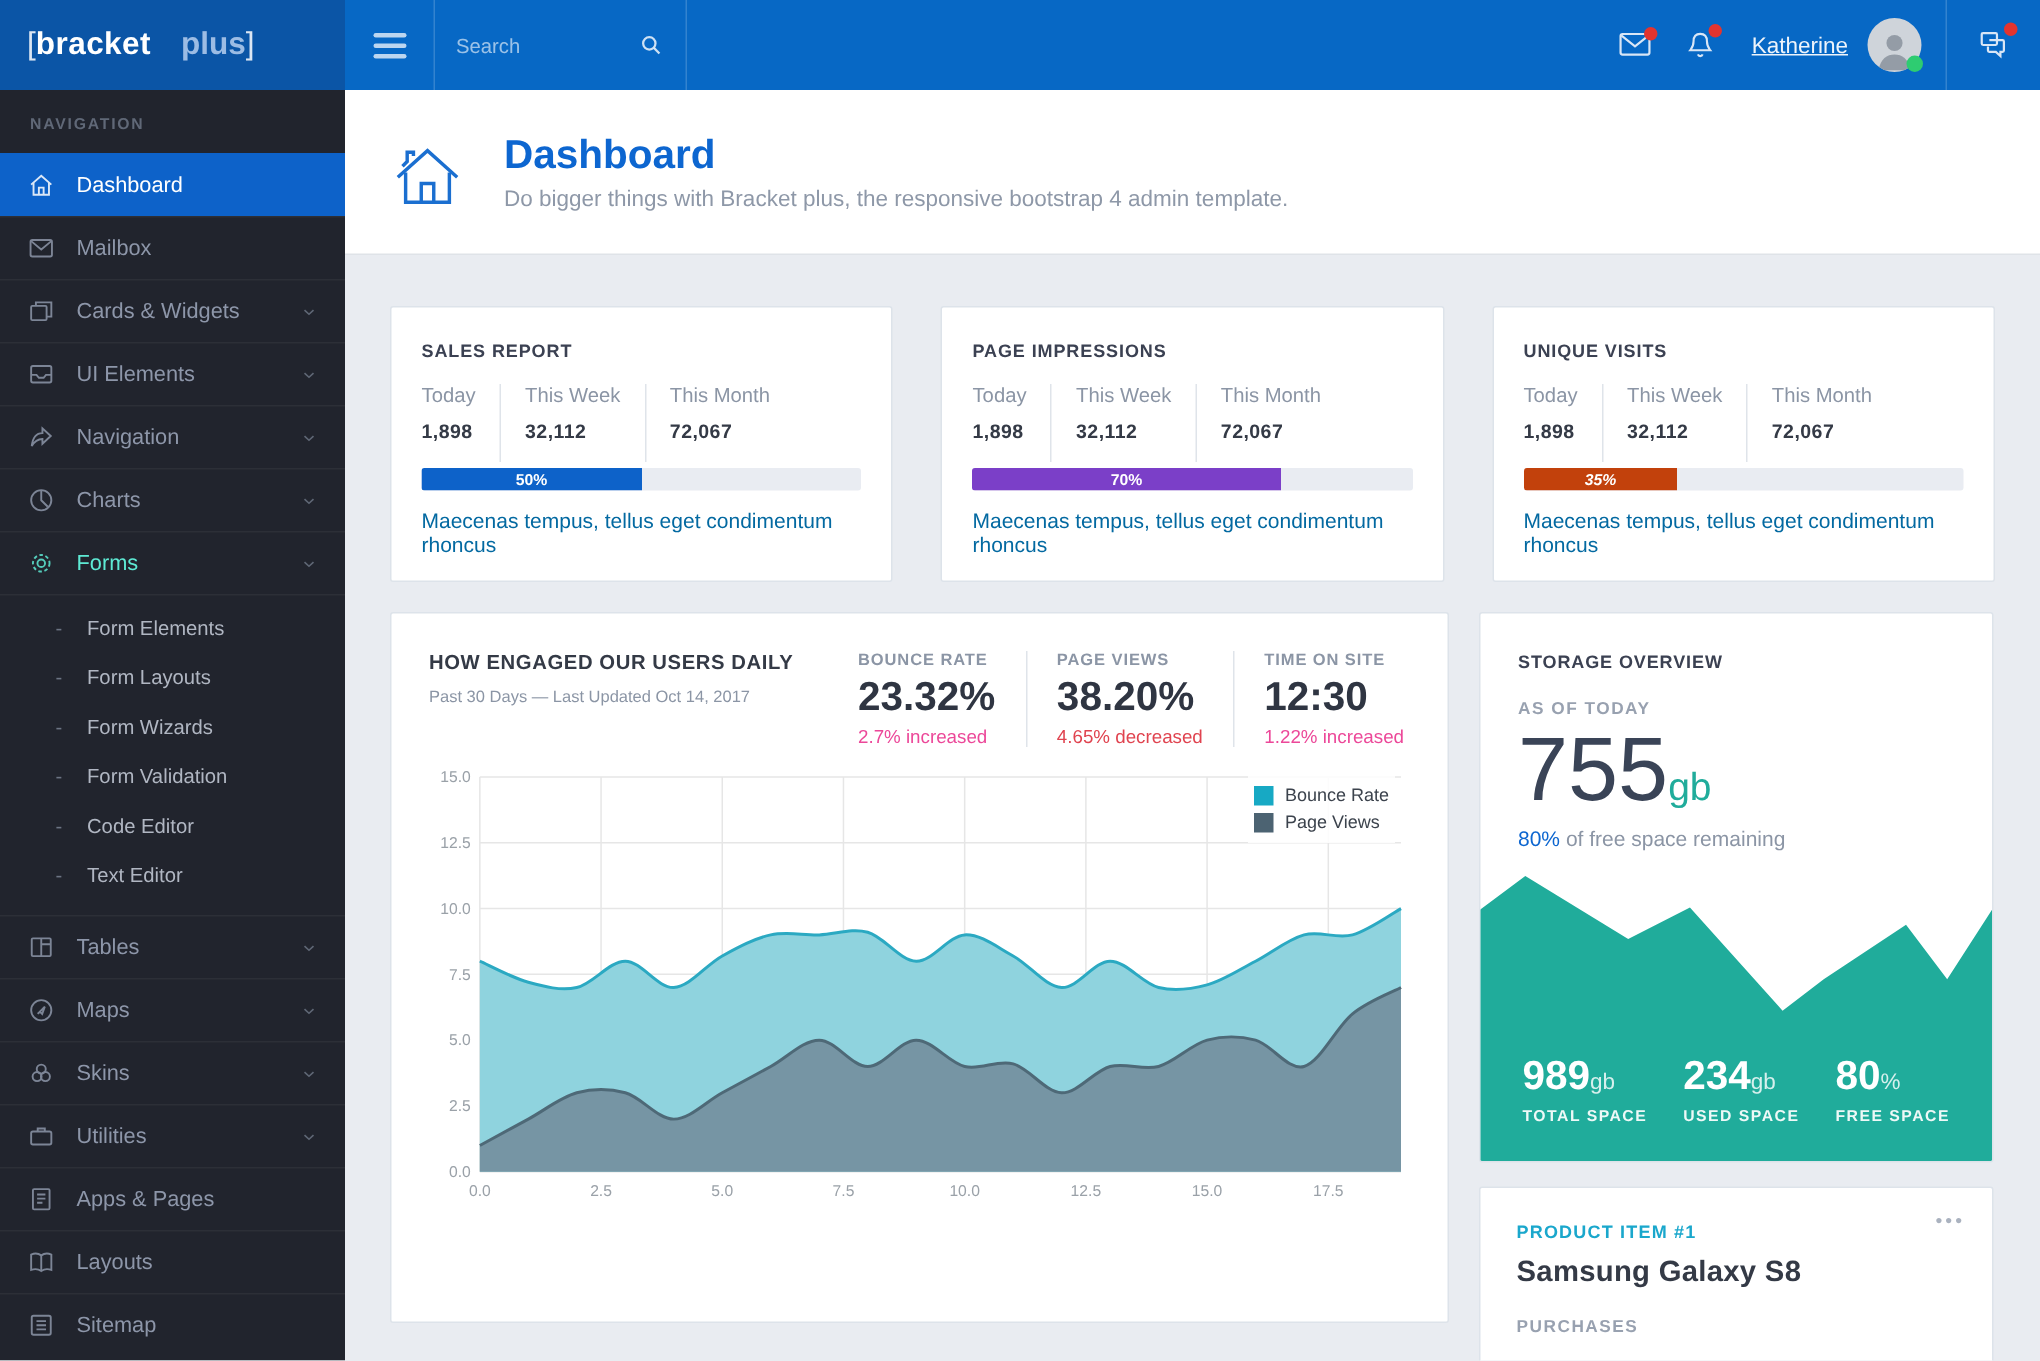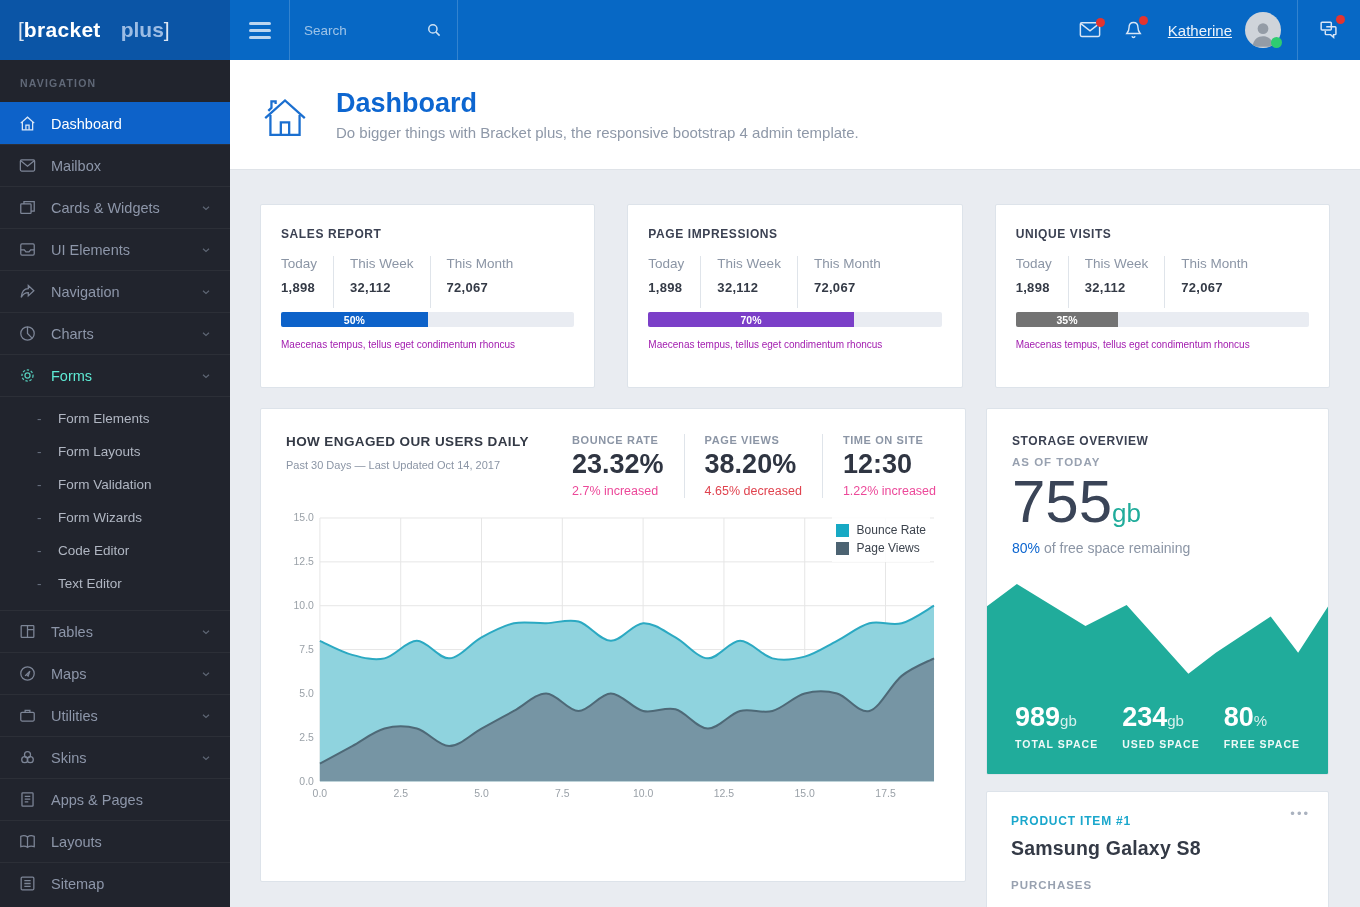--- a/index.html
+++ b/index.html
@@ -56,21 +56,21 @@
   .scard { flex:1; background:#fff; border:1px solid #dde3ea; border-radius:2px; padding:22px 20px 18px; height:184px; }
   .scard-title { font-size:12px; font-weight:700; color:#3b4152; letter-spacing:.6px; }
   .sstats { display:flex; margin-top:15px; }
   .scol { padding:0 16px 13px; }
   .scol:first-child { padding-left:0; }
   .scol + .scol { border-left:1px solid #dfe4ea; }
   .slabel { font-size:13.5px; color:#8b95a5; }
   .sval { font-size:13px; font-weight:700; color:#343a46; margin-top:9px; letter-spacing:.3px; }
   .progress { height:15px; background:#e9ecf2; border-radius:2px; overflow:hidden; margin-top:4px; }
   .pfill { height:100%; color:#fff; font-size:10.5px; font-weight:700; display:flex; align-items:center; justify-content:center; }
-  .sdesc { font-size:10px; color:#a21caf; margin-top:12px; }
+  .sdesc { font-size:14px; color:#0369a1; margin-top:12px; }
 
   
   .row2 { display:flex; gap:20px; margin-top:20px; align-items:flex-start; }
   .card { background:#fff; border:1px solid #dde3ea; border-radius:2px; }
   .echart-card { width:706px; height:474px; padding:25px; position:relative; }
   .ec-header { display:flex; }
   .ec-title { font-size:13.5px; font-weight:700; color:#343a46; letter-spacing:.4px; }
   .ec-sub { font-size:11px; color:#8b95a5; margin-top:10px; }
   .ec-stats { margin-left:auto; display:flex; }
   .ec-col { padding:0 20px; }
@@ -82,21 +82,21 @@
   .up { color:#ec4899; } .down { color:#e0434f; }
   .chart-wrap { position:relative; margin-top:14px; height:296px; }
   .chart-legend { position:absolute; top:4px; right:10px; background:rgba(255,255,255,.85); padding:3px 4px; }
   .lg-row { display:flex; align-items:center; margin:4px 0; }
   .lg-sw { width:13px; height:13px; margin-right:8px; flex:none; }
   .lg-lb { font-size:12px; color:#3c434d; }
 
   
   .right-col { width:343px; flex:none; display:flex; flex-direction:column; gap:16px; }
   .storage-card { height:367px; position:relative; overflow:hidden; padding:25px; }
-  .st-asof { margin-top:8px; font-size:11.5px; font-weight:700; color:#98a1b0; letter-spacing:1px; }
+  .st-asof { margin-top:19px; font-size:11.5px; font-weight:700; color:#98a1b0; letter-spacing:1px; }
   .st-big { font-size:60px; color:#3a4457; line-height:1.05; margin-top:2px; }
   .st-big .unit { font-size:26px; }
   .st-free { font-size:14px; color:#8b95a5; margin-top:7px; }
   .st-chart { position:absolute; left:-1px; right:-1px; bottom:-1px; height:191px; }
   .st-chart svg { width:100%; height:100%; }
   .st-stats { position:absolute; left:0; right:0; bottom:24px; display:flex; justify-content:space-between; padding:0 28px; color:#fff; }
   .st-num { font-size:27px; font-weight:600; }
   .st-num .unit { font-size:15px; font-weight:400; color:rgba(255,255,255,.82); }
   .st-lbl { font-size:10.5px; letter-spacing:1px; margin-top:5px; color:rgba(255,255,255,.92); font-weight:700; }
 
@@ -261,22 +261,22 @@
     <span class="chev">
         <svg width="12" height="12" viewBox="0 0 24 24" fill="none" stroke="currentColor" stroke-width="2.2">
           <path d="M6 9.5 L12 15 L18 9.5"></path>
         </svg>
       </span>
   </div>
 
   <div class="subnav">
     <div class="sub-item">Form Elements</div>
     <div class="sub-item">Form Layouts</div>
+    <div class="sub-item">Form Wizards</div>
     <div class="sub-item">Form Validation</div>
-    <div class="sub-item">Form Wizards</div>
     <div class="sub-item">Code Editor</div>
     <div class="sub-item">Text Editor</div>
   </div>
 
   <div class="nav-item">
     <span class="nicon">
         <svg width="19" height="19" viewBox="0 0 24 24" fill="none" stroke="currentColor" stroke-width="1.6">
           <rect x="4" y="4.5" width="16" height="15" rx="1"></rect>
           <path d="M12 4.5 V19.5 M12 9.5 H20"></path>
         </svg>
@@ -289,49 +289,49 @@
       </span>
   </div>
   <div class="nav-item">
     <span class="nicon">
         <svg width="19" height="19" viewBox="0 0 24 24" fill="none" stroke="currentColor" stroke-width="1.6">
           <circle cx="12" cy="12" r="8.5"></circle>
           <path d="M9 15 L15 9 L12.8 15.2 L11 13.3 Z"></path>
         </svg>
       </span>
     <span>Maps</span>
-    <span class="chev">
-        <svg width="12" height="12" viewBox="0 0 24 24" fill="none" stroke="currentColor" stroke-width="2.2">
-          <path d="M6 9.5 L12 15 L18 9.5"></path>
-        </svg>
-      </span>
-  </div>
-  <div class="nav-item">
-    <span class="nicon">
-        <svg width="19" height="19" viewBox="0 0 24 24" fill="none" stroke="currentColor" stroke-width="1.6">
-          <rect x="3.5" y="8" width="17" height="11" rx="1.5"></rect>
-          <path d="M9 8 V5.5 H15 V8"></path>
-        </svg>
-      </span>
-    <span>Utilities</span>
     <span class="chev">
         <svg width="12" height="12" viewBox="0 0 24 24" fill="none" stroke="currentColor" stroke-width="2.2">
           <path d="M6 9.5 L12 15 L18 9.5"></path>
         </svg>
       </span>
   </div>
   <div class="nav-item">
     <span class="nicon">
         <svg width="19" height="19" viewBox="0 0 24 24" fill="none" stroke="currentColor" stroke-width="1.6">
           <circle cx="12" cy="8.5" r="3.8"></circle>
           <circle cx="8.5" cy="14.8" r="3.8"></circle>
           <circle cx="15.5" cy="14.8" r="3.8"></circle>
         </svg>
       </span>
     <span>Skins</span>
+    <span class="chev">
+        <svg width="12" height="12" viewBox="0 0 24 24" fill="none" stroke="currentColor" stroke-width="2.2">
+          <path d="M6 9.5 L12 15 L18 9.5"></path>
+        </svg>
+      </span>
+  </div>
+  <div class="nav-item">
+    <span class="nicon">
+        <svg width="19" height="19" viewBox="0 0 24 24" fill="none" stroke="currentColor" stroke-width="1.6">
+          <rect x="3.5" y="8" width="17" height="11" rx="1.5"></rect>
+          <path d="M9 8 V5.5 H15 V8"></path>
+        </svg>
+      </span>
+    <span>Utilities</span>
     <span class="chev">
         <svg width="12" height="12" viewBox="0 0 24 24" fill="none" stroke="currentColor" stroke-width="2.2">
           <path d="M6 9.5 L12 15 L18 9.5"></path>
         </svg>
       </span>
   </div>
   <div class="nav-item">
     <span class="nicon">
         <svg width="19" height="19" viewBox="0 0 24 24" fill="none" stroke="currentColor" stroke-width="1.6">
           <rect x="5" y="3.5" width="14" height="17" rx="1"></rect>
@@ -435,21 +435,21 @@
           <div class="scol">
               <div class="slabel">This Week</div>
               <div class="sval">32,112</div>
             </div>
           <div class="scol">
               <div class="slabel">This Month</div>
               <div class="sval">72,067</div>
             </div>
         </div>
         <div class="progress">
-          <div class="pfill" style="width: 35%; background: #737373;">35%</div>
+          <div class="pfill" style="width: 35%; background: #c2410c; font-style: italic;">35%</div>
         </div>
         <div class="sdesc">Maecenas tempus, tellus eget condimentum rhoncus</div>
       </div>
     </div>
 
     <div class="row2">
 
       <div class="card echart-card">
         <div class="ec-header">
           <div>

